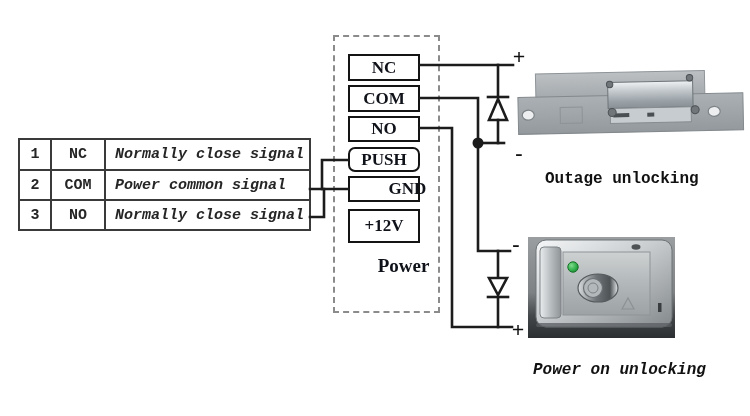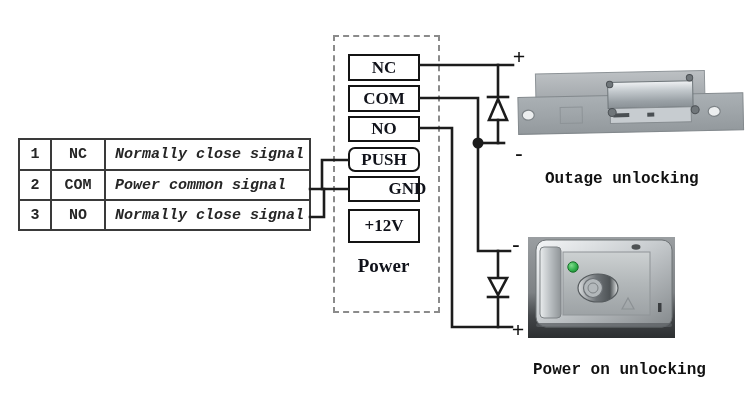--- a/index.html
+++ b/index.html
@@ -26,37 +26,37 @@
   .terminal{position:absolute;left:348px;width:72px;border:2px solid #141414;
           box-sizing:border-box;background:#fff;display:flex;align-items:center;
           justify-content:center;font-family:"Liberation Serif","DejaVu Serif",serif;
           font-weight:bold;font-size:17px;color:#10121a;z-index:3;}
   .t-nc  {top:54px;height:27px;}
   .t-com {top:85px;height:27px;}
   .t-no  {top:116px;height:26px;}
   .t-push{top:147px;height:25px;border-radius:7px;}
   .t-gnd {top:176px;height:26px;padding-left:47px;}
   .t-12v {top:209px;height:34px;text-align:center;}
-  .power-label{position:absolute;left:330px;top:255px;width:107px;text-align:center;
+  .power-label{position:absolute;left:350px;top:255px;width:107px;text-align:center;
           font-family:"Liberation Serif","DejaVu Serif",serif;font-weight:bold;
           font-size:19px;color:#10121a;}
 
   
   .wires{position:absolute;left:0;top:0;z-index:4;pointer-events:none;}
 
   
   .pol{position:absolute;transform:translate(-50%,-50%);z-index:5;
        font-family:"Liberation Serif","DejaVu Serif",serif;font-weight:bold;
        font-size:22px;color:#111;line-height:1;}
 
   
   .caption{position:absolute;font-family:"Liberation Mono","DejaVu Sans Mono",monospace;
        font-weight:bold;font-size:16px;color:#111;white-space:nowrap;z-index:5;}
   .cap-strike{left:545px;top:146px;margin-top:24px;}
-  .cap-lock{left:533px;top:361px;}
+  .cap-lock{left:533px;top:361px;font-style:italic;}
 
   
   .device{position:absolute;z-index:2;}
   .dev-strike{left:516px;top:66px;width:232px;height:72px;transform:rotate(-1.2deg);}
   .dev-lock{left:528px;top:237px;width:147px;height:101px;}
 </style>
 </head>
 <body>
 
 <div class="stage">

